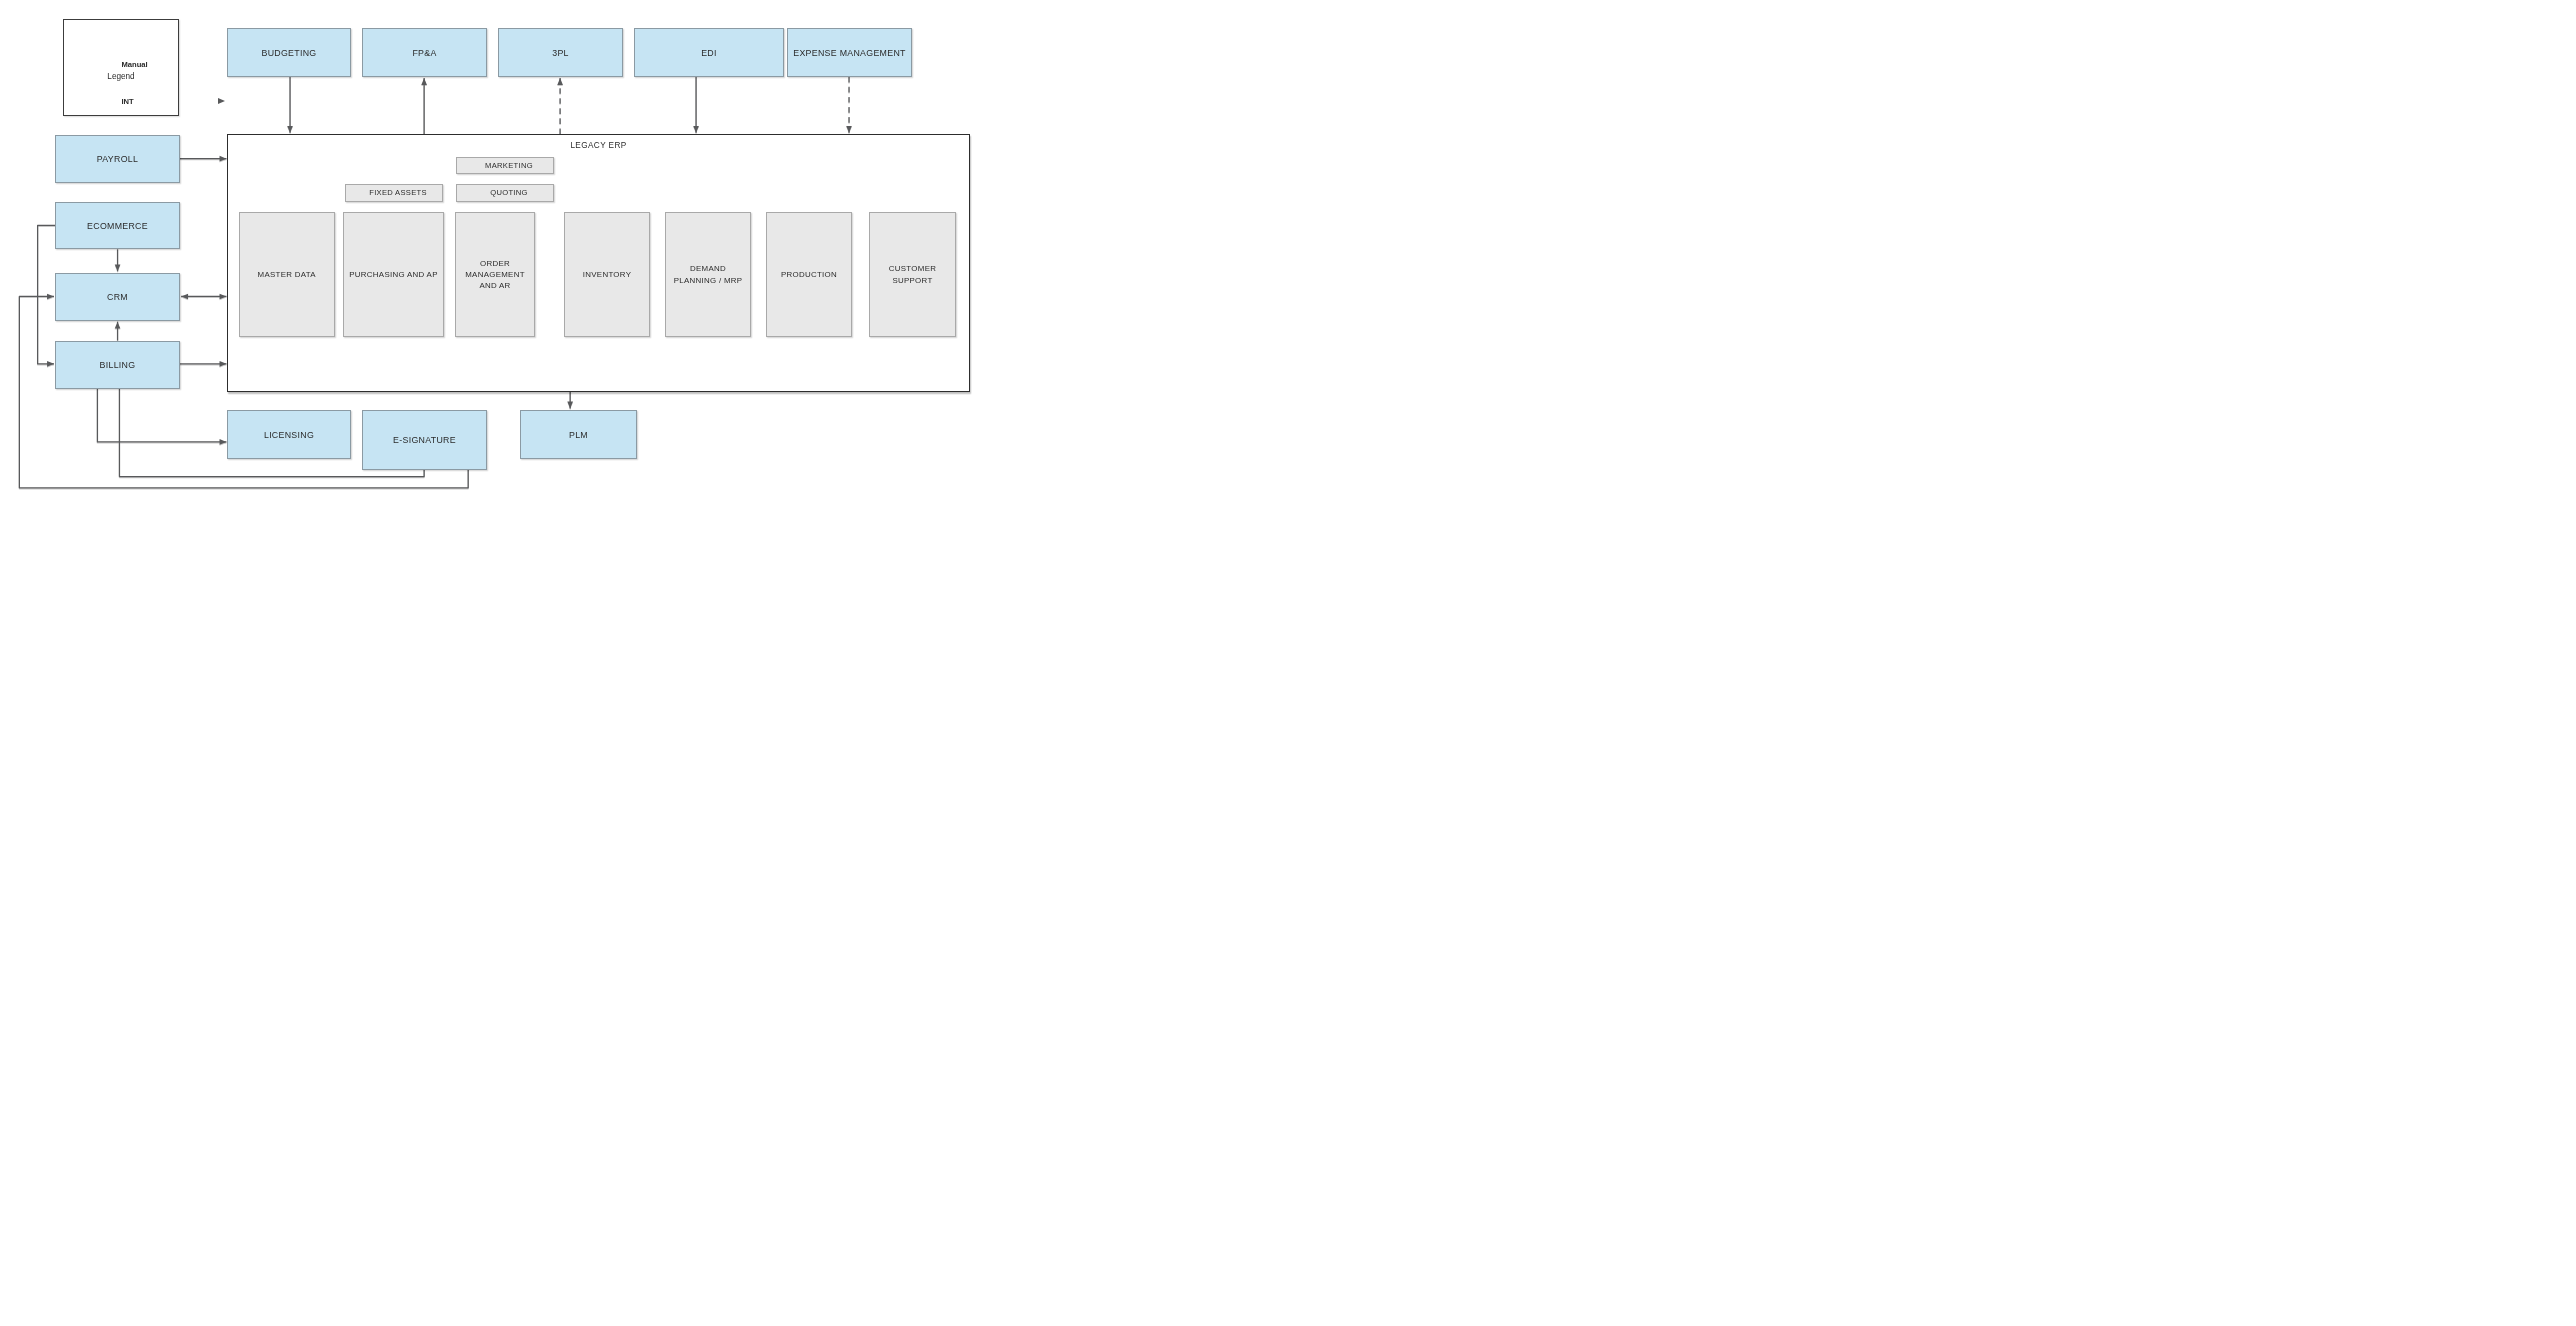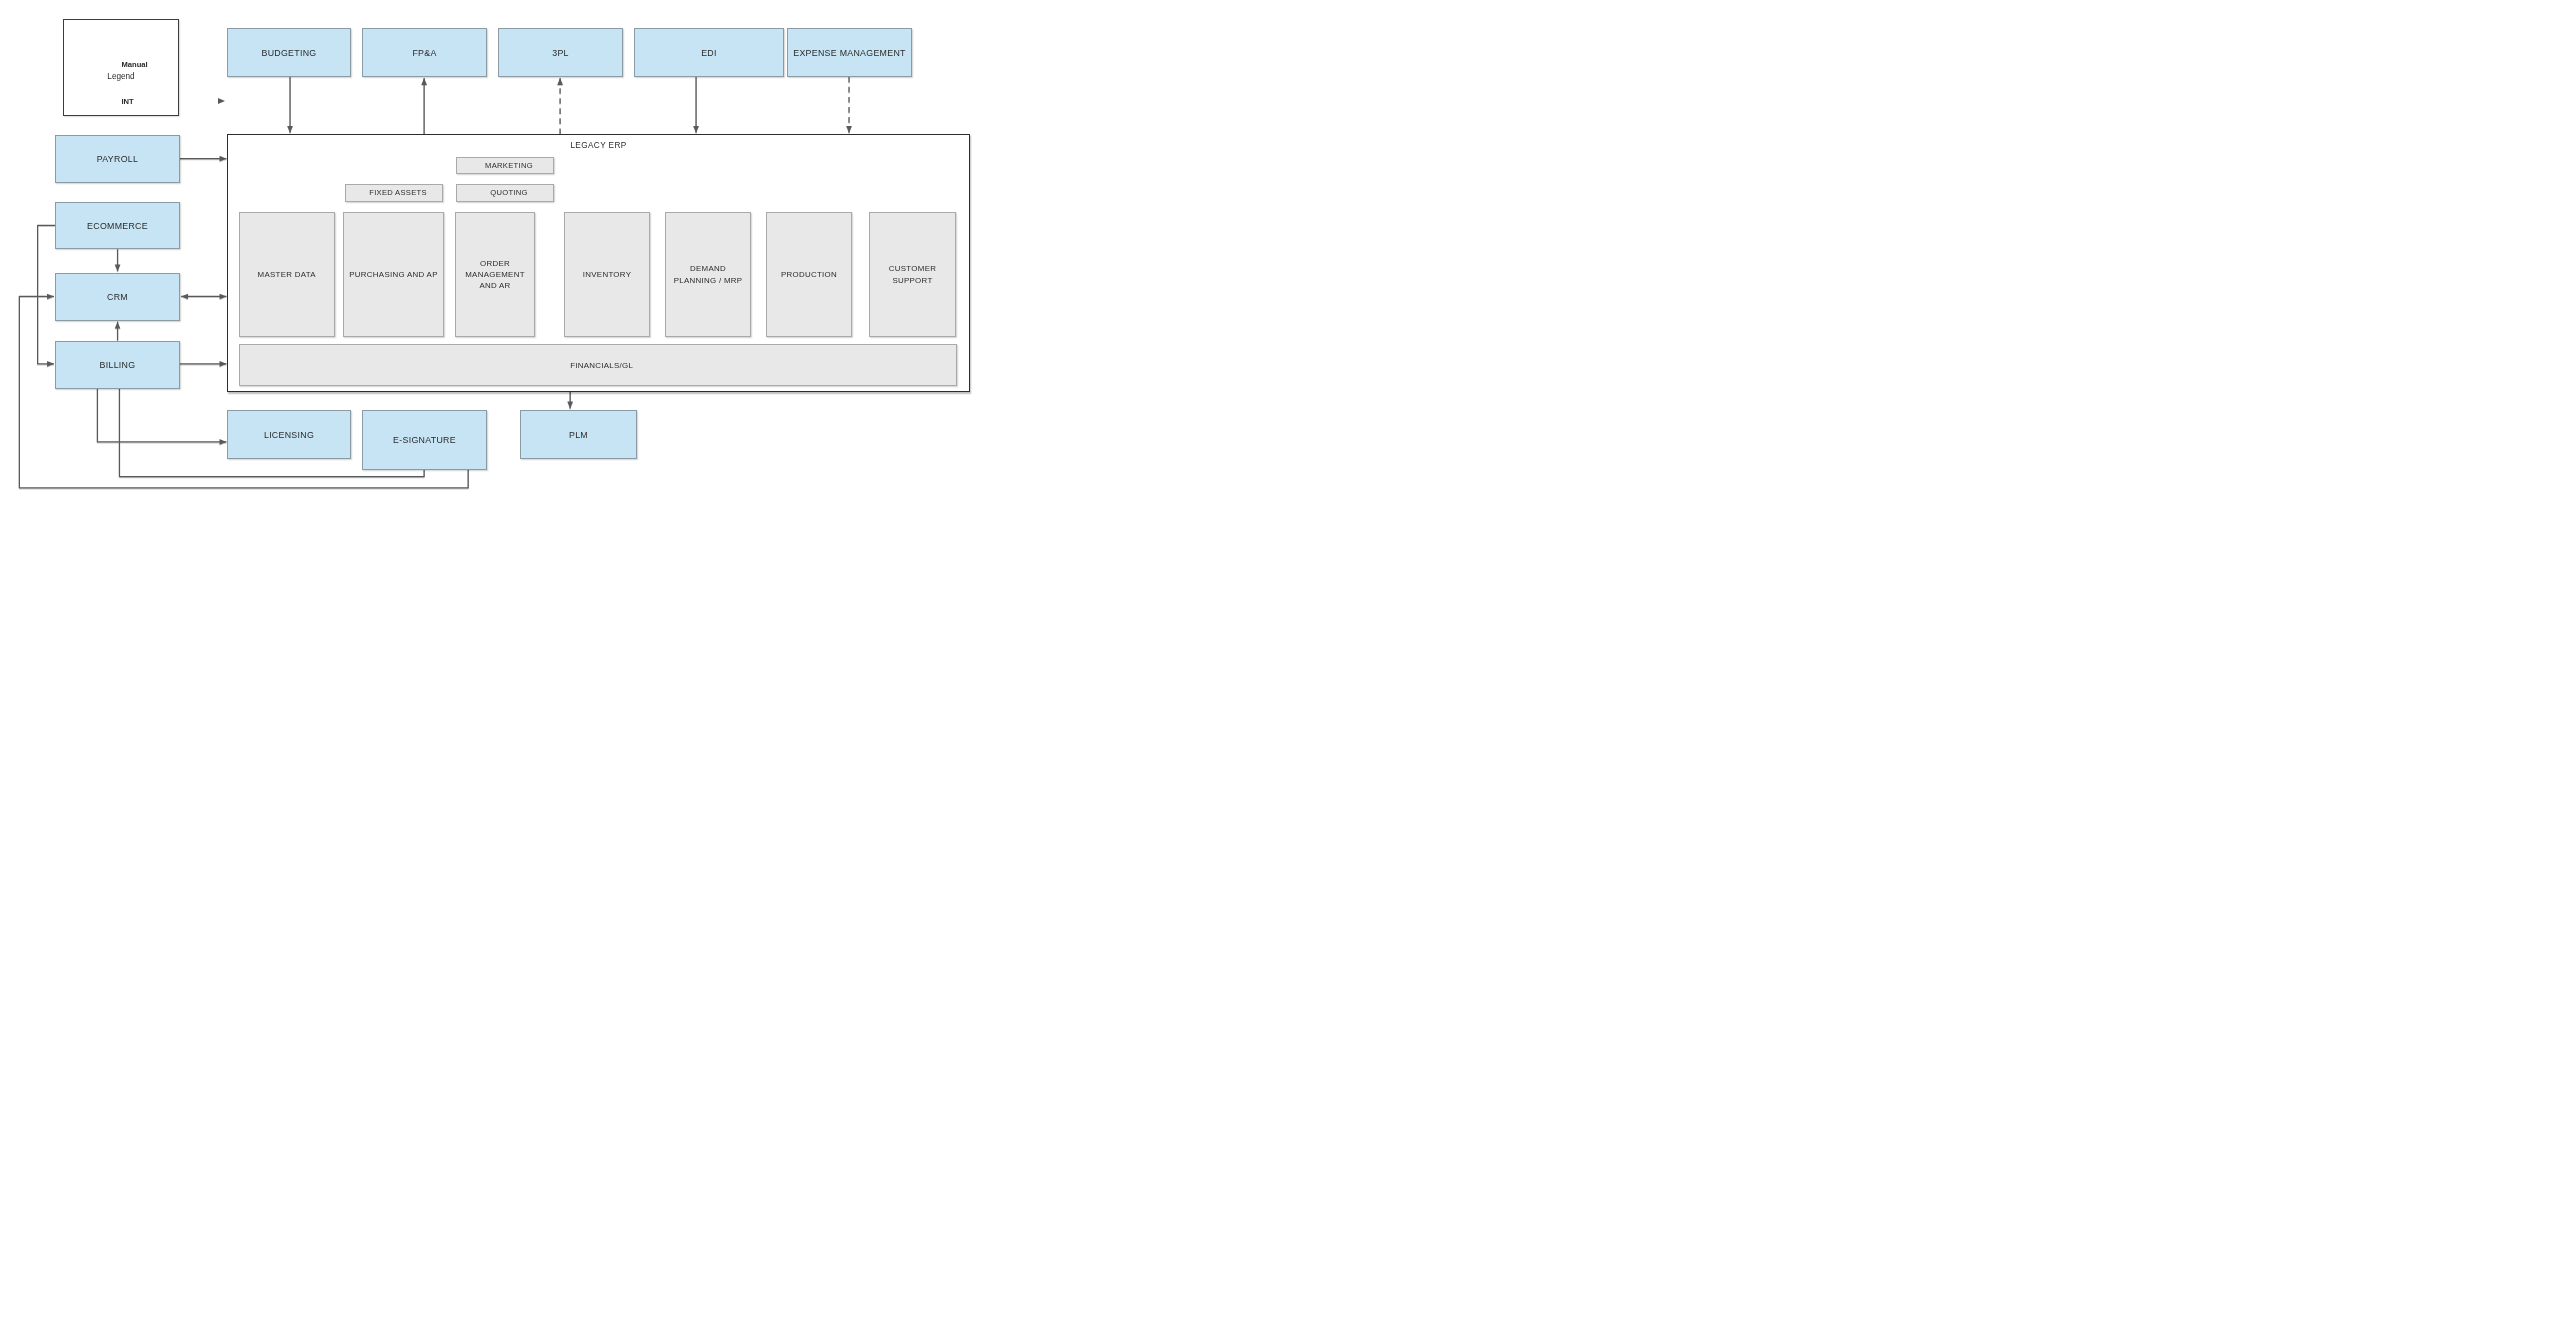--- a/index.html
+++ b/index.html
@@ -123,21 +123,20 @@
     <div class="box mod small-mod" style="left:228px;top:49px;width:98px;height:17.6px">QUOTING</div>
 
     <div class="box mod col-box" style="left:10.7px;top:77px;width:96px;height:125px">MASTER DATA</div>
     <div class="box mod col-box" style="left:115px;top:77px;width:101px;height:125px">PURCHASING AND AP</div>
     <div class="box mod col-box" style="left:227px;top:77px;width:80px;height:125px">ORDER MANAGEMENT AND AR</div>
     <div class="box mod col-box" style="left:336px;top:77px;width:86px;height:125px">INVENTORY</div>
     <div class="box mod col-box" style="left:437px;top:77px;width:86px;height:125px">DEMAND PLANNING / MRP</div>
     <div class="box mod col-box" style="left:538px;top:77px;width:86px;height:125px">PRODUCTION</div>
     <div class="box mod col-box" style="left:641px;top:77px;width:87px;height:125px">CUSTOMER SUPPORT</div>
 
-    <div class="box mod footer-bar" style="left:10.7px;top:209px;width:718px;height:42px">FINANCIALS/GL</div>
   </div>
 
   <div class="box ext" style="left:227px;top:410px;width:124px;height:49px">LICENSING</div>
   <div class="box ext" style="left:362px;top:410px;width:125px;height:60px">E-SIGNATURE</div>
   <div class="box ext" style="left:520px;top:410px;width:117px;height:49px">PLM</div>
 
 </div>
 
 
 </body></html>

